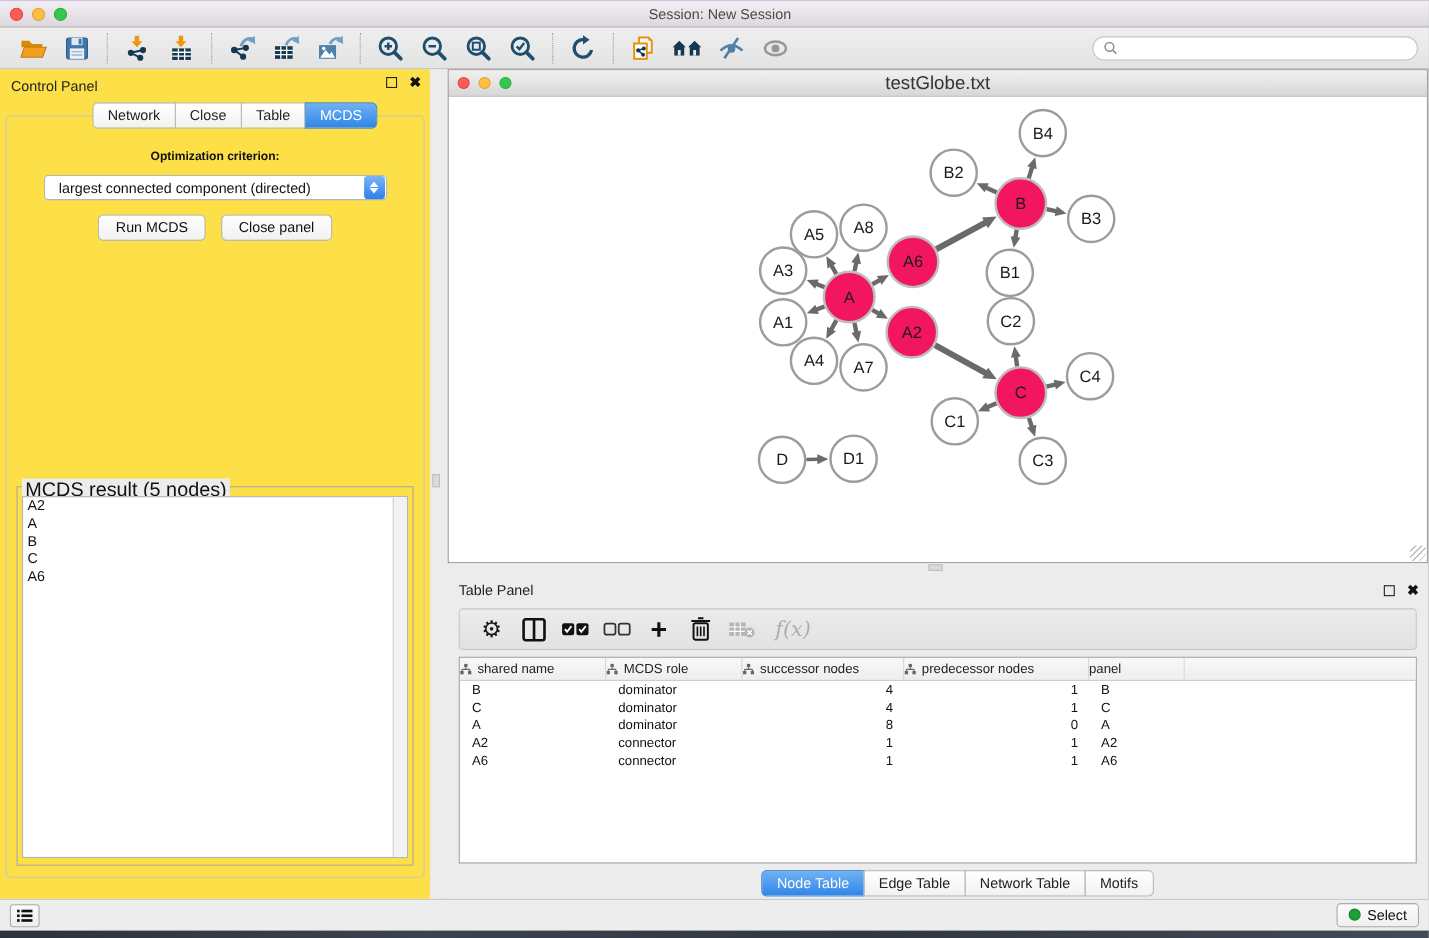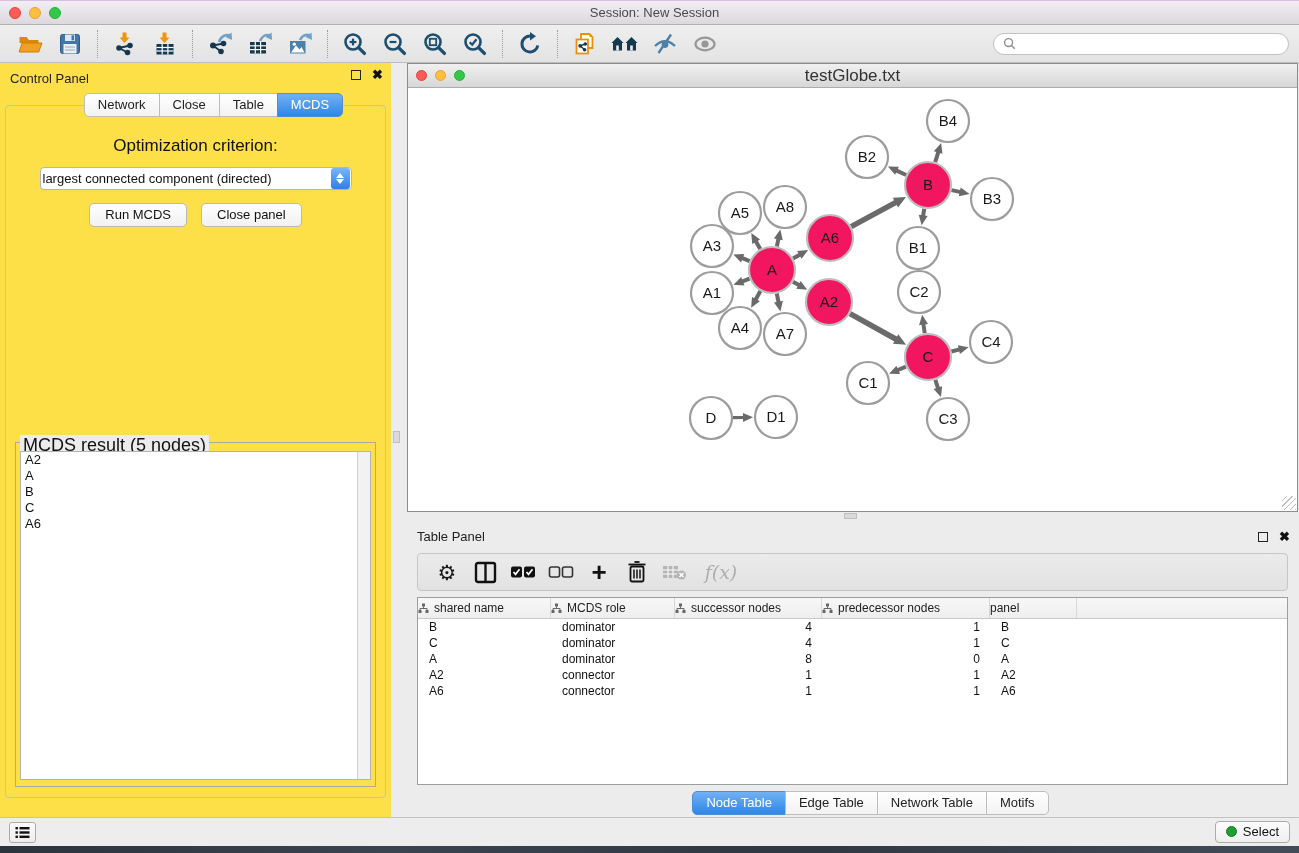--- a/index.html
+++ b/index.html
@@ -35,24 +35,24 @@
   .float-sq { width:10px; height:10px; border:1.6px solid #222; display:inline-block; }
   .close-x { font-size:13px; font-weight:bold; color:#111; line-height:10px; }
   .seg-tabs { display:flex; justify-content:center; position:relative; z-index:2;margin-left:36px; }
   .seg-tab { font-size:13px; color:#222; background:linear-gradient(#FFFFFF,#F2F2F2); border:1px solid #BDBDBD;
              padding:3px 13px 4px; margin-right:-1px; cursor:default; }
   .seg-tab:first-child { border-radius:5px 0 0 5px; }
   .seg-tab:last-child { border-radius:0 5px 5px 0; margin-right:0; }
   .seg-tab.selected { background:linear-gradient(#71B1F4,#2F86E8); color:#fff; border-color:#4C8FD6; }
   .cp-content { margin:-12px 5px 5px 5px; border:1px solid #C2C2C2; border-radius:4px; height:693px;
                 padding-top:30px; text-align:center; position:relative; }
-  .opt-label { font-size:17px; color:#111; }
+  .opt-label { font-size:11px; color:#111;font-weight:bold; }
   .cp-select { width:312px; height:23px; margin:11px auto 0; background:#fff; border:1px solid #B5B5B5;
                border-radius:4px; display:flex; align-items:center; overflow:hidden; }
-  .cp-select .sel-text { flex:1; font-size:13px; text-align:left; padding-left:2px; color:#111; white-space:nowrap; }
+  .cp-select .sel-text { flex:1; font-size:13px; text-align:left; padding-left:13px; color:#111; white-space:nowrap; }
   .stepper { width:19px; height:21px; margin:0 1px; background:linear-gradient(#7AB6F7,#2D7FEB); border-radius:3px;
              display:flex; flex-direction:column; align-items:center; justify-content:center; gap:1px; }
   .stepper .up, .stepper .dn { width:0; height:0; border-left:4px solid transparent; border-right:4px solid transparent; }
   .stepper .up { border-bottom:5px solid #fff; }
   .stepper .dn { border-top:5px solid #fff; }
   .cp-buttons { margin-top:13px; display:flex; justify-content:center; gap:14px; }
   .mac-btn { font-size:13px; color:#111; background:linear-gradient(#FFFFFF,#F1F1F1); border:1px solid #B9B9B9;
              border-radius:5px; padding:3px 15px 4px; cursor:default; }
   .mcds-box { position:absolute; left:9px; right:9px; top:336px; height:345px; border:1px solid #A9A9A9;
               text-align:left; }

